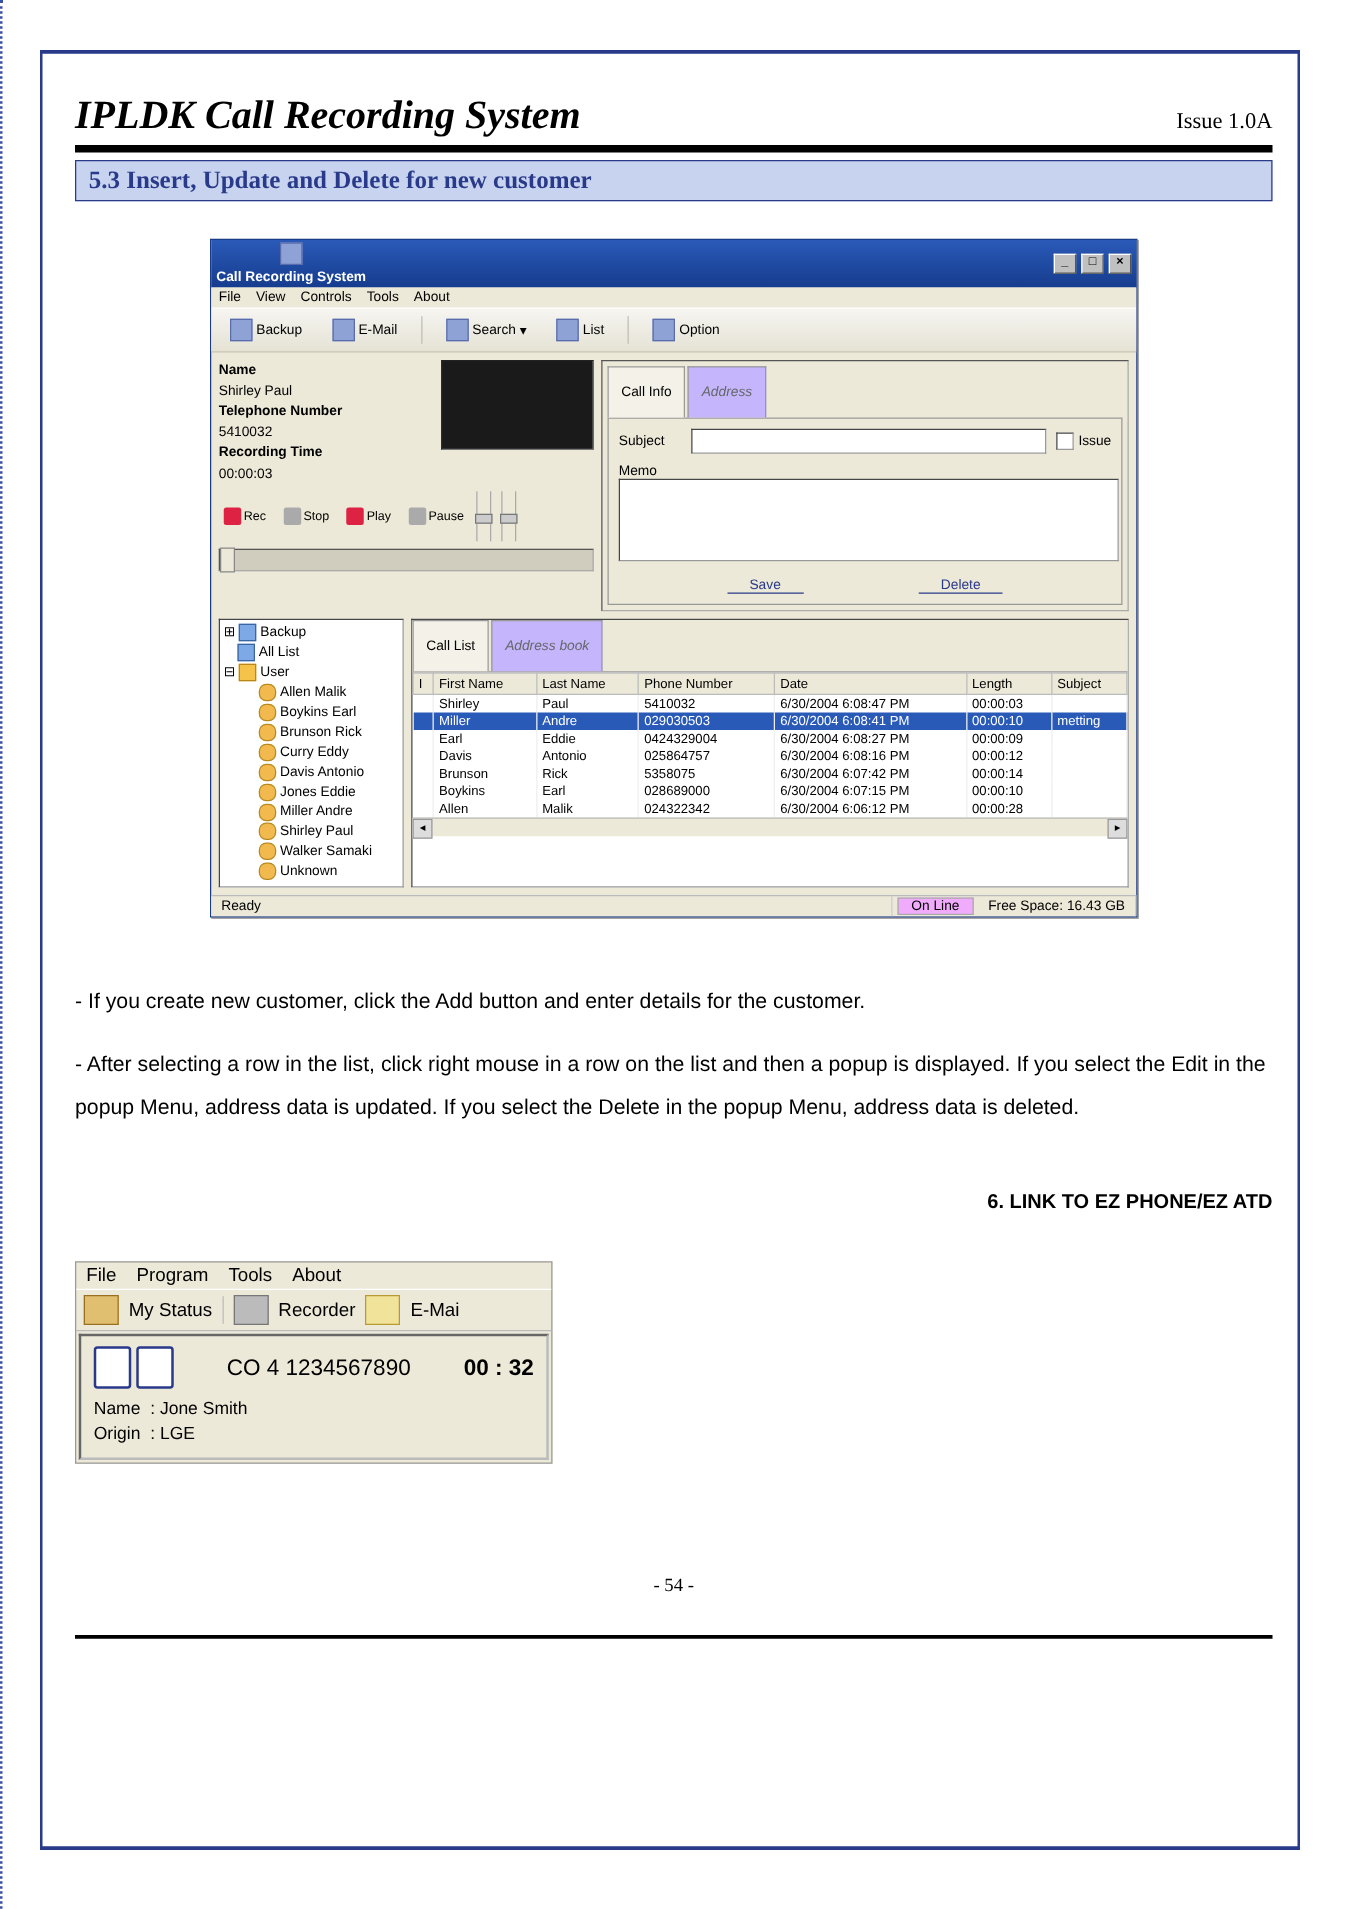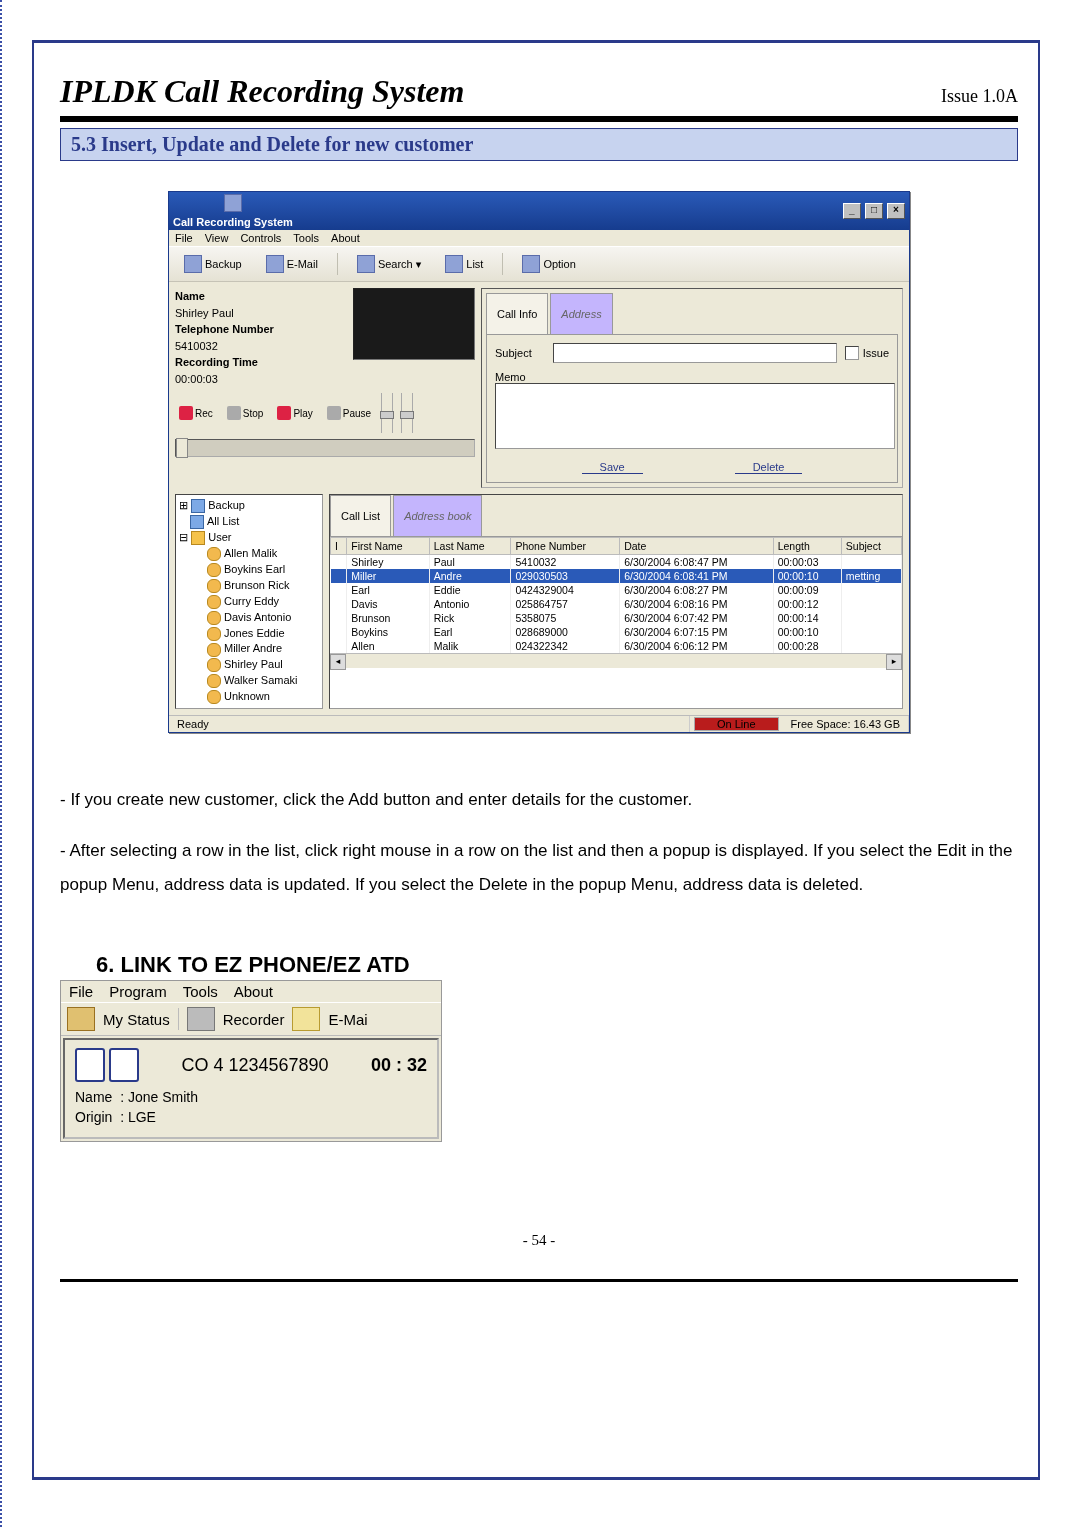--- a/index.html
+++ b/index.html
@@ -312,38 +312,39 @@
     border-top: 1px solid #bbb;
     background: #ece9d8;
     font-size: 11px;
   }
   .statusbar .cell {
     padding: 2px 8px;
     border-right: 1px inset #ccc;
   }
   .statusbar .cell.flex { flex: 1; }
   .statusbar .cell.btn {
-    background: #b91c1c;
+    background: #f0abfc;
     border: 1px solid #aaa;
     margin: 1px 4px;
-    padding: 0 22px;
+    padding: 0 10px;
   }
   
   .body-text {
     font-family: Arial, sans-serif;
     font-size: 17px;
     line-height: 2.0;
     margin: 20px 0 50px 0;
     color: #000;
   }
   .section6 {
     font-family: Arial, sans-serif;
     font-weight: bold;
-    font-size: 22px;
-    margin: 0 0 2px 36px;
+    font-size: 16px;
+    margin: 0 0 38px 36px;
+    text-align: right;
   }
   
   .win2 {
     width: 380px;
     margin-left: 0;
     font-family: Tahoma, Arial, sans-serif;
     border: 1px solid #999;
     background: #ece9d8;
   }
   .menubar2 {

